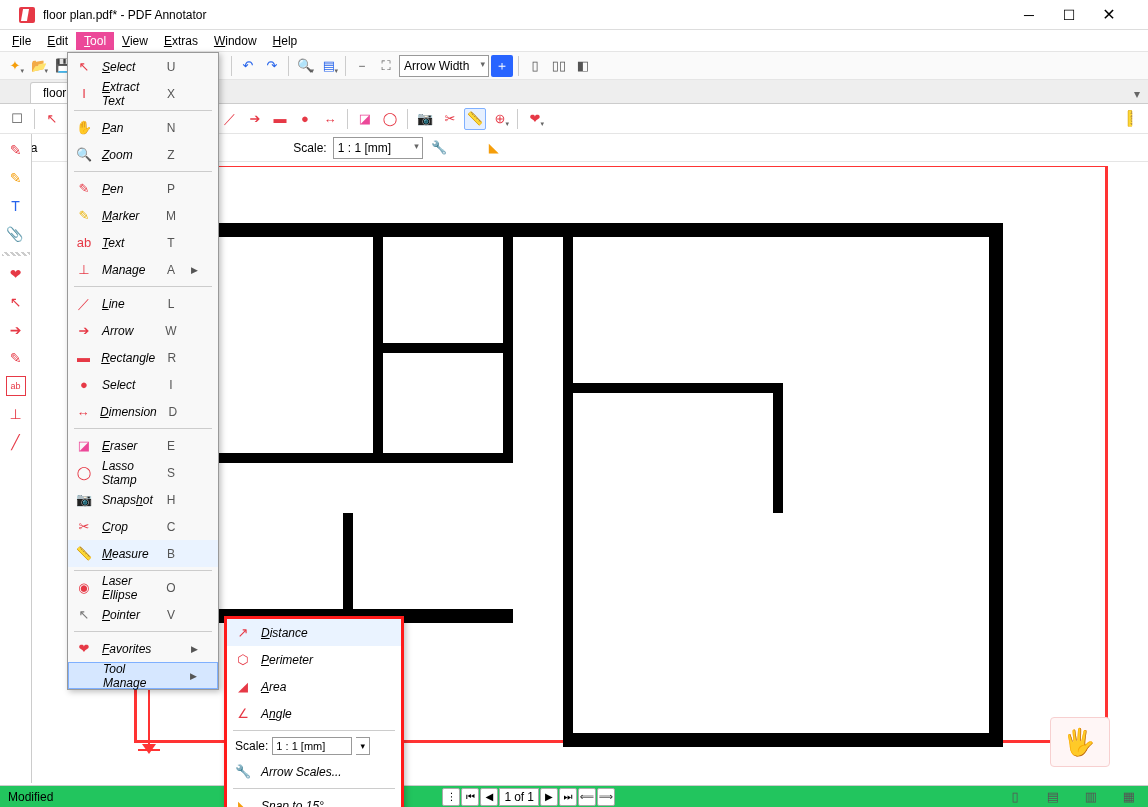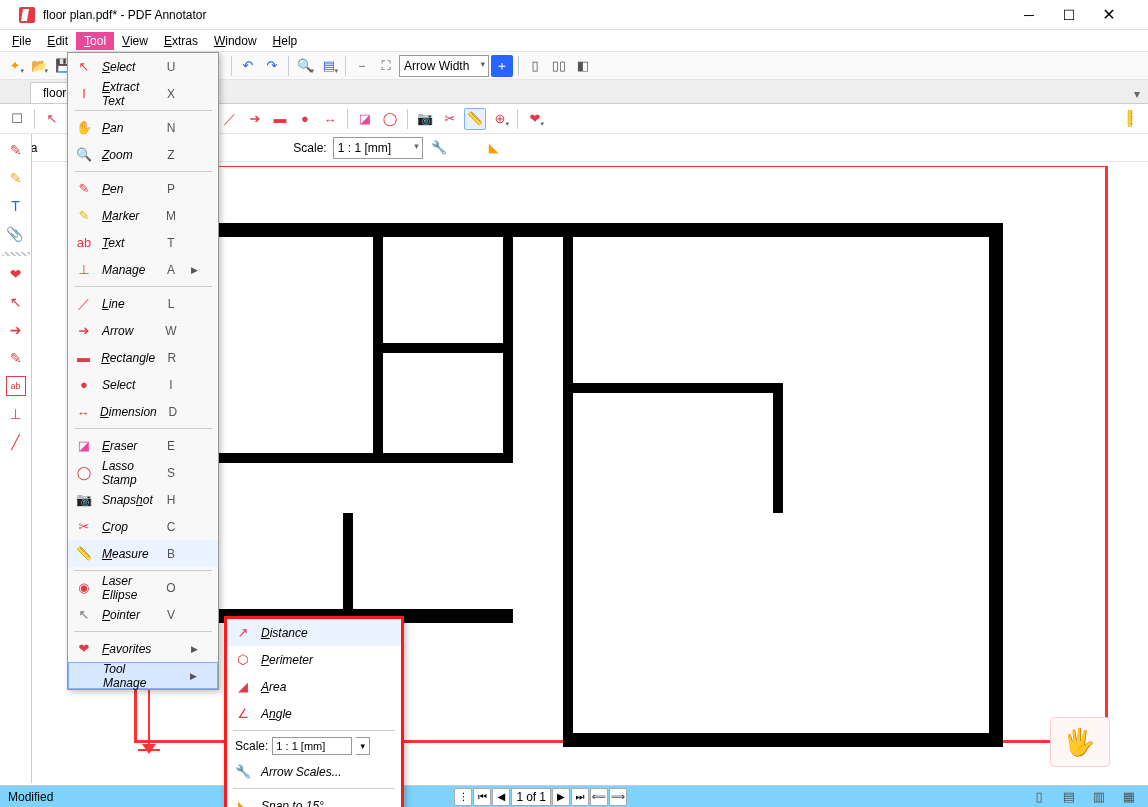--- a/index.html
+++ b/index.html
@@ -45,21 +45,21 @@
 .rail-divider{ width:28px; height:4px; background: repeating-linear-gradient(45deg,#ccc,#ccc 2px,#fff 2px,#fff 4px);}
 
 
 .viewport { position:absolute; left:34px; right:30px; top:166px; bottom:24px; background:#fff; overflow:hidden;}
 .page-outer{ position:absolute; left:100px; top:-2px; right:10px; bottom:40px; border:3px solid #f33; background:#fff;}
 .page-inner{ position:absolute; inset:6px; background:#fff;}
 
 .fp-wall{ position:absolute; background:#000; }
 
 
-.statusbar{ position:absolute; left:0; right:0; bottom:0; height:22px; background:#7dd3fc; border-top:1px solid #ccc; display:flex; align-items:center; padding:0 8px; gap:8px;}
+.statusbar{ position:absolute; left:0; right:0; bottom:0; height:22px; background:#22c55e; border-top:1px solid #ccc; display:flex; align-items:center; padding:0 8px; gap:16px;}
 .statusbar .spacer{flex:1;}
 .pagectl{ display:flex; align-items:center; gap:1px; margin:0 auto;}
 .pagectl .pbtn{ width:18px; height:18px; border:1px solid #aaa; background:#fff; display:flex; align-items:center; justify-content:center; font-size:10px; border-radius:2px;}
 .pagectl .pbox{ height:18px; border:1px solid #aaa; background:#fff; padding:0 4px; font-size:11px; display:flex; align-items:center;}
 
 
 .dropdown { position:absolute; background:#f8f8f8; border:1px solid #999; box-shadow:2px 2px 6px rgba(0,0,0,.25); z-index:100; }
 .dd-item{ display:flex; align-items:center; height:27px; padding:0 20px 0 6px; gap:8px; cursor:default;}
 .dd-icon{ width:20px; height:20px; display:flex; align-items:center; justify-content:center; font-size:13px; }
 .dd-label{ flex:1;font-style:italic; }

